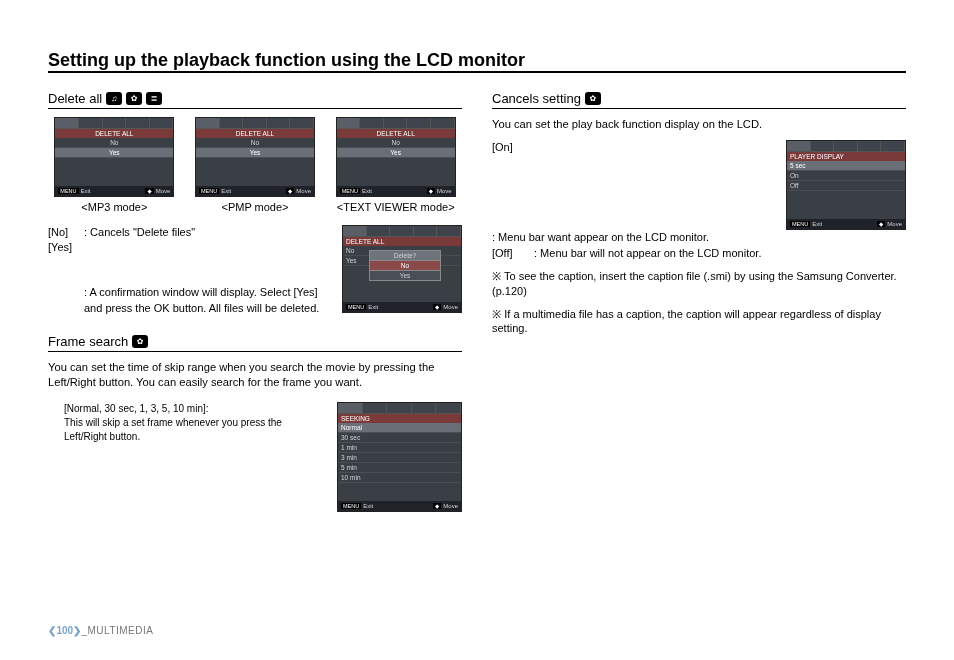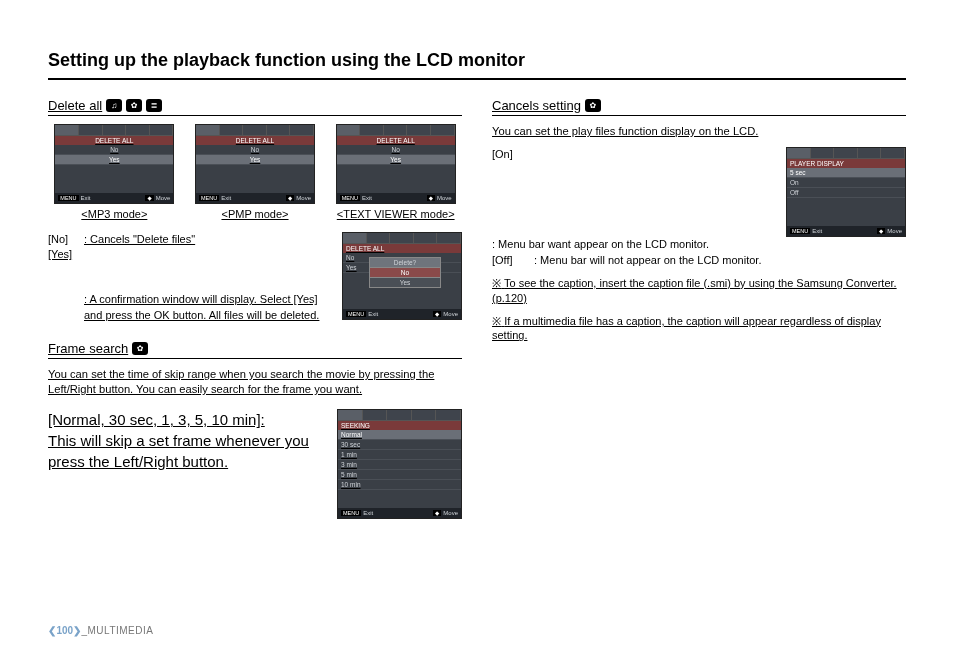--- a/index.html
+++ b/index.html
@@ -1,18 +1,18 @@
 <!DOCTYPE html>
 <html><head>
 <meta charset="utf-8">
 <style>
   html,body{margin:0;padding:0;background:#fff;font-family:Arial,Helvetica,sans-serif;color:#000;font-size:12px;}
   .page{width:954px;height:660px;position:relative;box-sizing:border-box;padding:50px 48px 20px 48px;}
-  .title{font-size:18px;font-weight:bold;border-bottom:2px solid #000;padding-bottom:7px;margin-bottom:18px;}
-  .cols{display:flex;gap:30px;text-decoration:underline;}
+  .title{font-size:18px;font-weight:bold;border-bottom:2px solid #000;padding-bottom:0;margin-bottom:18px;}
+  .cols{display:flex;gap:30px;}
   .col{flex:1;min-width:0;}
   .section-title{font-size:13px;border-bottom:1px solid #000;padding-bottom:2px;margin-bottom:8px;display:flex;align-items:center;gap:4px;}
   .badge{display:inline-block;width:16px;height:13px;background:#000;border-radius:3px;position:relative;color:#fff;font-size:8px;line-height:13px;text-align:center;}
   .body-text{font-size:11.2px;line-height:1.35;margin-bottom:8px;}
   .screens-row{display:flex;gap:8px;justify-content:space-between;margin-top:6px;}
   .screen-block{flex:1;text-align:center;}
   .caption{font-size:11px;margin-top:4px;}
   
   .screen{width:120px;height:80px;background:#3a3f46;border:1px solid #222;position:relative;box-sizing:border-box;color:#cfd3d8;font-size:6.5px;padding:0;margin:0 auto;}
   .screen.lg{width:125px;height:110px;}
@@ -166,21 +166,21 @@
       </div>
 
       <div style="height:18px;"></div>
       <div class="section-title">
         <span>Frame search</span>
         <span class="badge">✿</span>
       </div>
       <div class="body-text">You can set the time of skip range when you search the movie by pressing the Left/Right button. You can easily search for the frame you want.</div>
 
       <div class="desc-row">
-        <div class="text" style="font-size:15px;line-height:1.4;">
+        <div class="text" style="font-size:10px;line-height:1.4;margin-left:16px;">
           <div>[Normal, 30 sec, 1, 3, 5, 10 min]:</div>
           <div>This will skip a set frame whenever you press the Left/Right button.</div>
         </div>
         <div>
           <div class="screen lg">
             <div class="tabs">
                 <span></span>
                 <span></span>
                 <span></span>
                 <span></span>
@@ -204,21 +204,21 @@
         </div>
       </div>
 
     </div>
 
     <div class="col">
       <div class="section-title">
         <span>Cancels setting</span>
         <span class="badge">✿</span>
       </div>
-      <div class="body-text">You can set the play files function display on the LCD.</div>
+      <div class="body-text">You can set the play back function display on the LCD.</div>
 
       <div style="overflow:hidden;">
         <div class="right-screen-wrap">
           <div class="screen" style="height:90px;">
             <div class="tabs">
                 <span></span>
                 <span></span>
                 <span></span>
                 <span></span>
                 <span></span>

